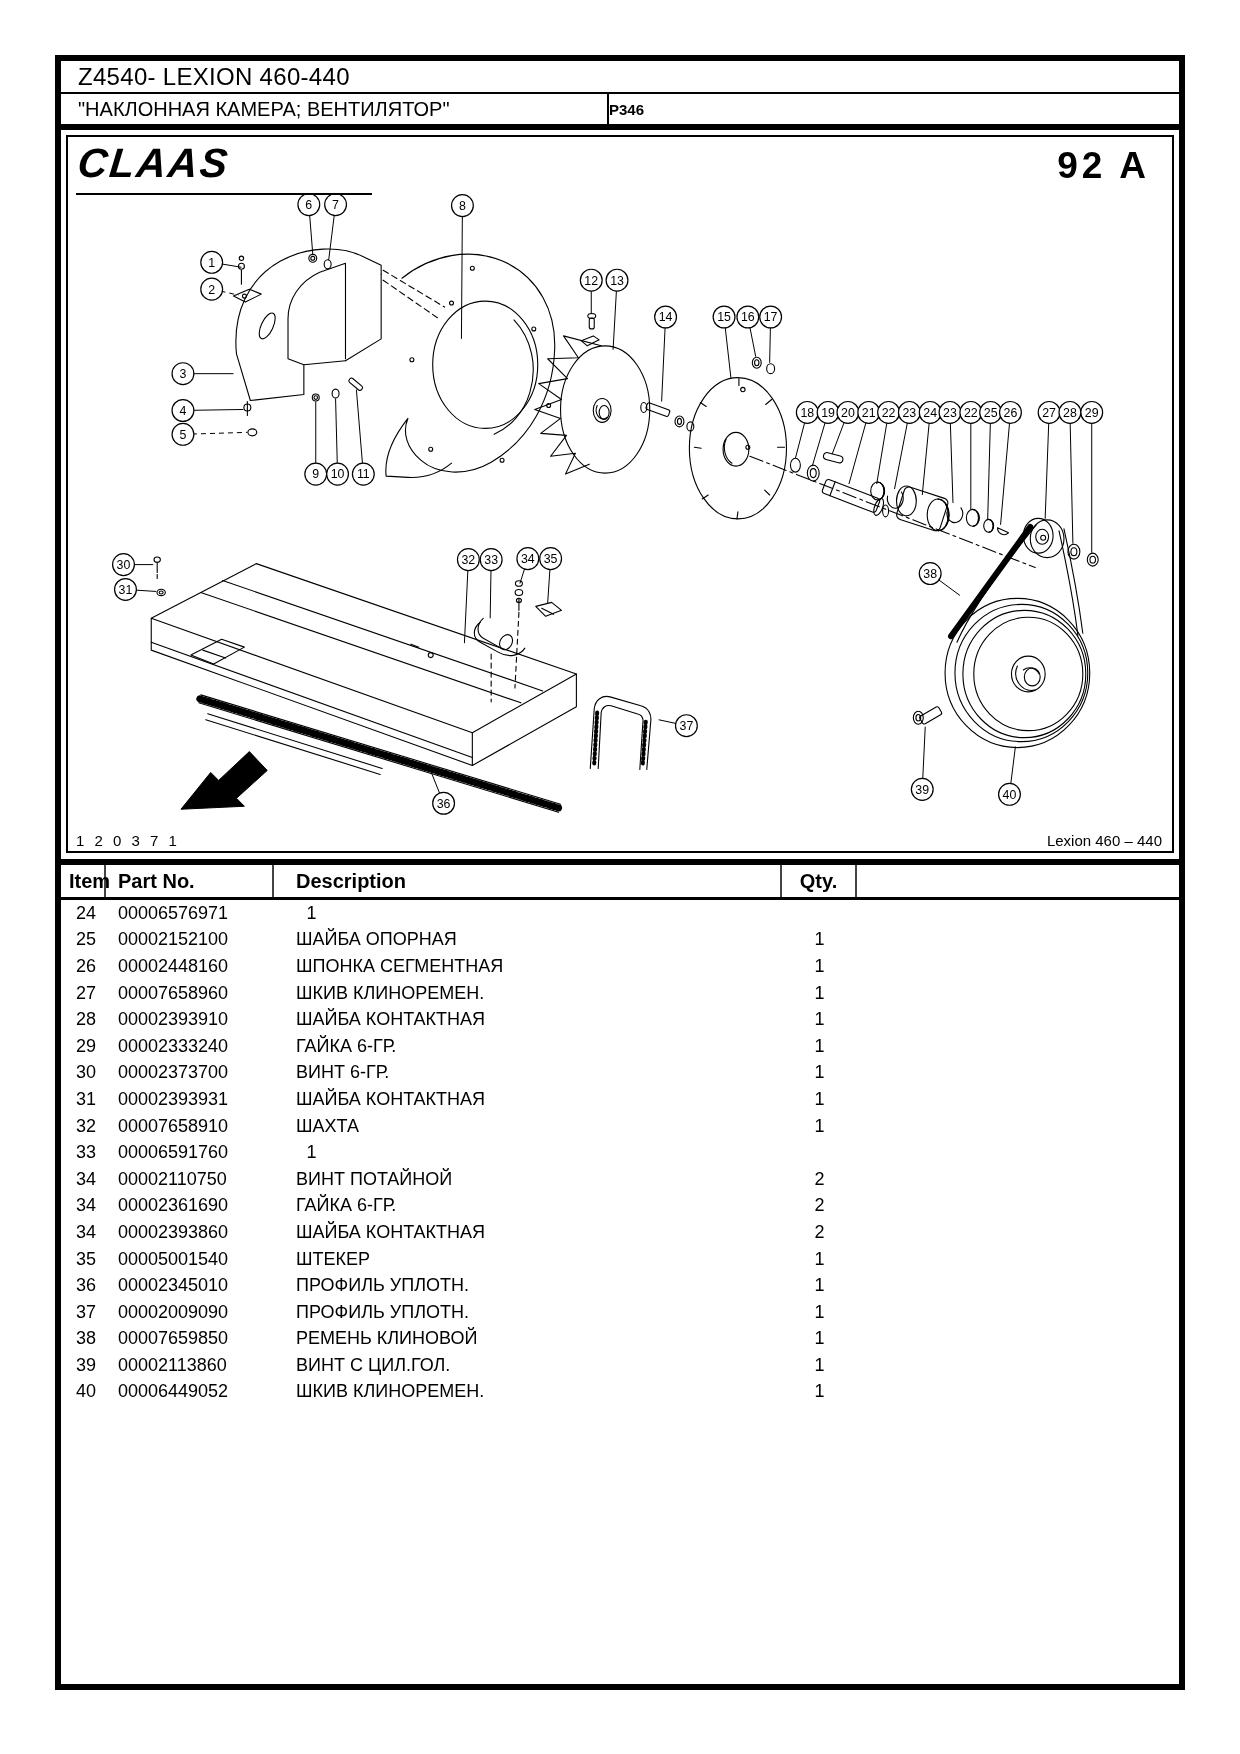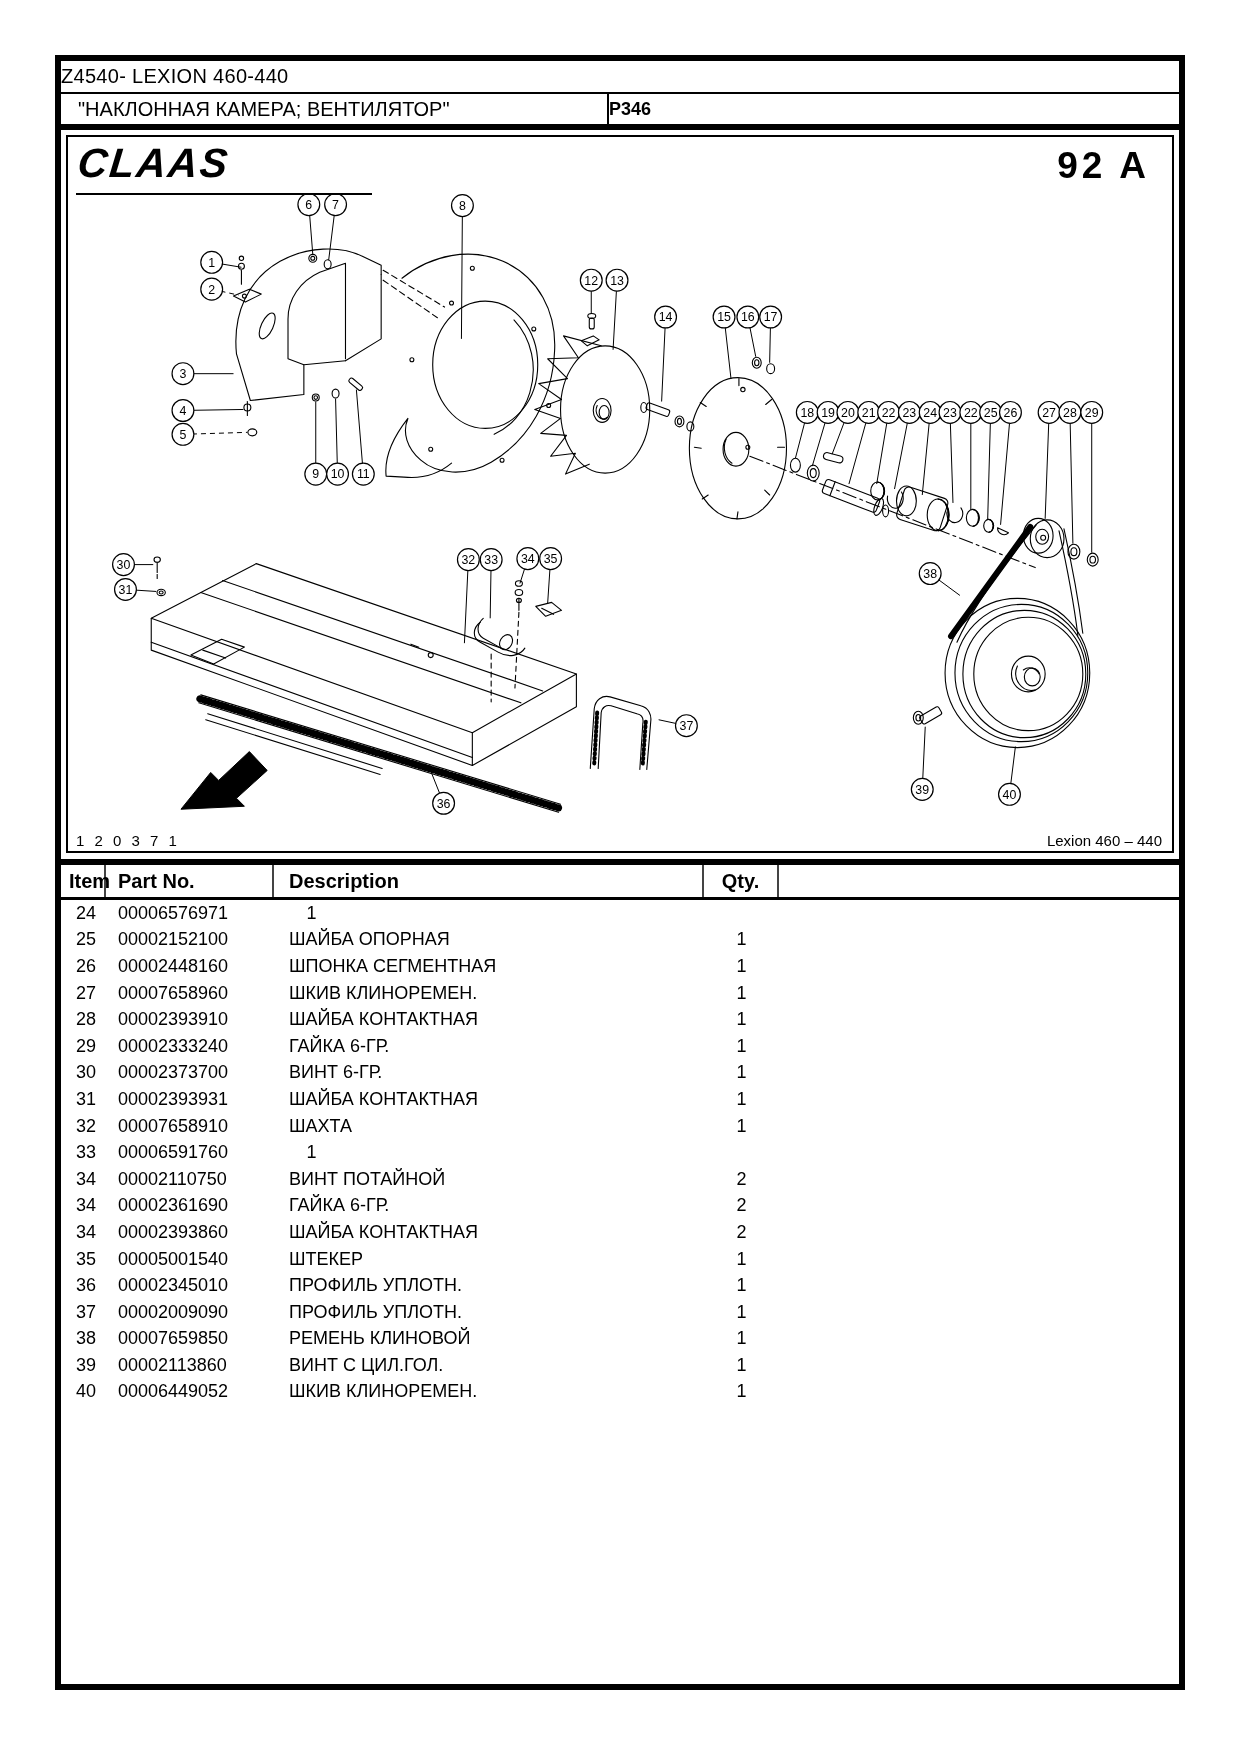--- a/index.html
+++ b/index.html
@@ -1,42 +1,42 @@
 <!DOCTYPE html>
 <html><head>
 <meta charset="utf-8">
 <style>
   html,body{margin:0;padding:0;background:#fff;}
   body{width:1240px;height:1754px;position:relative;font-family:"Liberation Sans",sans-serif;color:#000;}
   .page-frame{position:absolute;left:55px;top:55px;width:1130px;height:1635px;border:6px solid #000;box-sizing:border-box;background:#fff;}
   
-  .hdr1{height:31px;border-bottom:2px solid #000;display:flex;align-items:center;font-size:20px;letter-spacing:.3px;}
+  .hdr1{height:31px;border-bottom:2px solid #000;display:flex;align-items:center;padding-left:17px;font-size:24px;letter-spacing:.3px;}
   .hdr2{height:30px;border-bottom:6px solid #000;display:flex;align-items:stretch;}
   .hdr2-left{width:548px;display:flex;align-items:center;padding-left:17px;font-size:20px;border-right:2px solid #000;box-sizing:border-box;}
   .hdr2-mid{flex:1;display:flex;align-items:center;padding-left:52px;font-size:19px;}
-  .hdr2-right{display:flex;align-items:center;padding-right:45px;font-size:18px;font-weight:bold;}
+  .hdr2-right{display:flex;align-items:center;padding-right:45px;font-size:15px;font-weight:bold;}
   
   .diagram-wrap{padding:5px 5px 0 5px;}
   .diagram{position:relative;border:2px solid #000;height:718px;box-sizing:border-box;background:#fff;overflow:hidden;}
   .claas-logo{position:absolute;top:6px;left:10px;font-size:41px;font-weight:bold;font-style:italic;letter-spacing:2px;transform:skewX(-6deg);line-height:1;}
   .claas-underline{position:absolute;top:56px;left:8px;width:296px;height:2px;background:#000;}
   .sheet-label{position:absolute;top:10px;right:22px;font-size:37px;font-weight:bold;letter-spacing:4px;line-height:1;}
   .drawing-no{position:absolute;left:8px;bottom:2px;font-size:15px;letter-spacing:3px;}
   .model-label{position:absolute;right:10px;bottom:2px;font-size:15px;margin-left:18px;}
   .diagram svg{position:absolute;left:0;top:0;width:100%;height:100%;}
   .diagram svg *{vector-effect:non-scaling-stroke;}
   .ln{stroke:#000;fill:none;stroke-width:1.1;stroke-linejoin:round;stroke-linecap:round;}
   .fillb{fill:#000;stroke:#000;stroke-width:1;}
   
   .parts-table{margin-top:6px;border-top:6px solid #000;}
   .t-head{display:flex;height:32px;border-bottom:3px solid #000;font-weight:bold;font-size:20px;align-items:center;}
   .t-head .c{height:100%;display:flex;align-items:center;box-sizing:border-box;}
   .c-item{width:45px;padding-left:8px;border-right:2px solid #444;}
   .c-part{width:168px;padding-left:12px;border-right:2px solid #444;}
-  .c-desc{width:430px;padding-left:15px;border-right:2px solid #444;}
+  .c-desc{width:508px;padding-left:22px;border-right:2px solid #444;}
   .c-qty{width:75px;justify-content:center;border-right:2px solid #444;}
   .c-fill{flex:1;}
   .t-body{font-size:18px;}
   .t-row{display:flex;height:26.6px;align-items:center;}
   .t-row .c{display:flex;align-items:center;box-sizing:border-box;height:100%;}
   .t-row .c-item{justify-content:flex-end;padding:0 10px 0 0;border:none;}
   .t-row .c-part{border:none;}
   .t-row .c-desc{border:none;}
   .t-row .c-qty{border:none;}
 </style>

